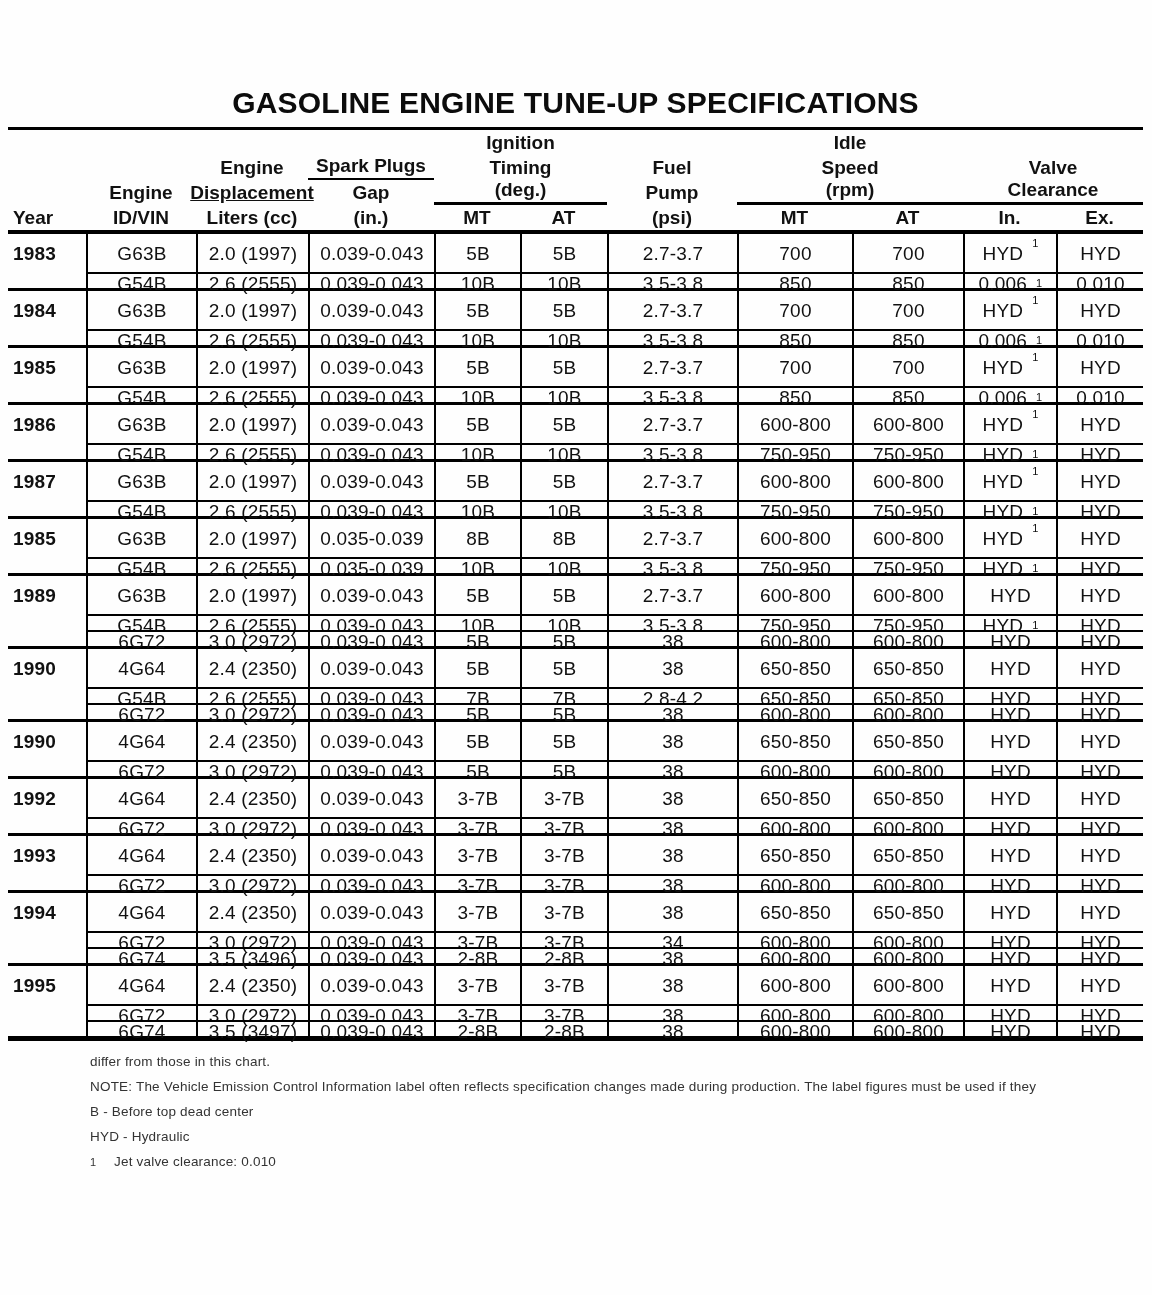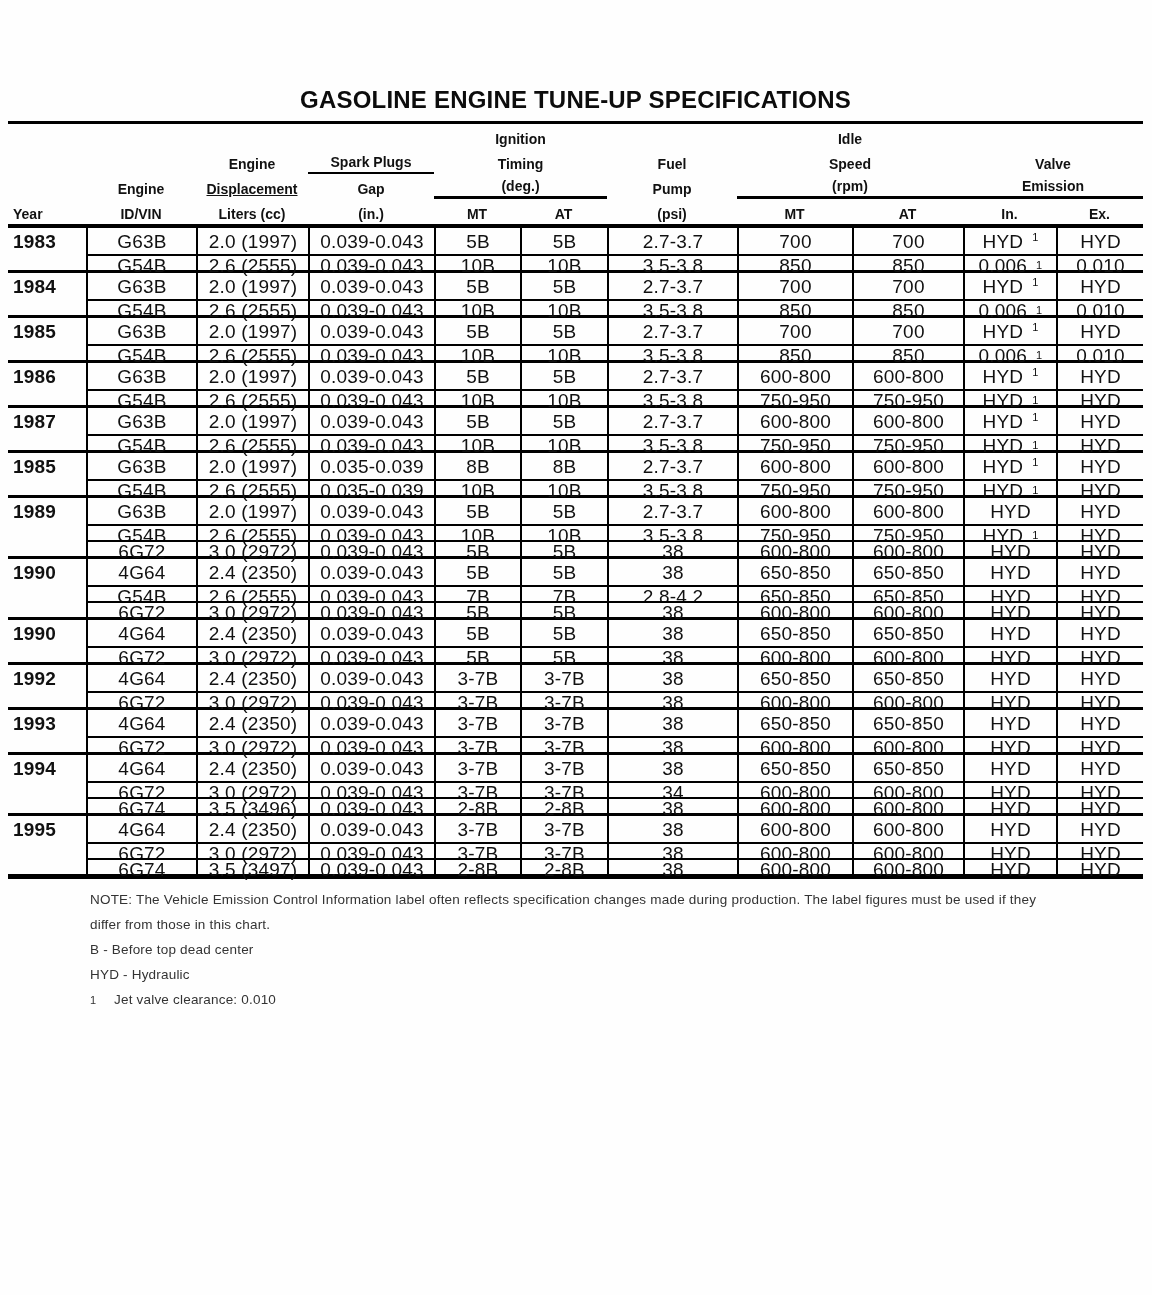--- a/index.html
+++ b/index.html
@@ -3,24 +3,24 @@
 <meta charset="utf-8">
 <style>
   :root{
     --cols: 78px 110px 112px 126px 86px 87px 130px 115px 111px 93px 87px;
     --ink:#111;
   }
   *{box-sizing:border-box;margin:0;padding:0;}
   html,body{background:#e8e8e8;}
   body{width:1152px;height:1295px;font-family:"Liberation Sans",sans-serif;color:var(--ink);}
   .page{position:relative;width:1152px;height:1295px;background:#fefefe;overflow:hidden;padding:0 9px 0 8px;}
-  .title{margin-top:86px;text-align:center;font-size:24px;font-weight:bold;letter-spacing:0.2px;color:#0c0c0c;}
+  .title{margin-top:86px;text-align:center;font-size:30px;font-weight:bold;letter-spacing:0.2px;color:#0c0c0c;}
 
   
-  .thead{display:grid;grid-template-columns:var(--cols);grid-auto-rows:25px;border-top:3px solid #000;margin-top:7px;font-weight:bold;font-size:14px;}
+  .thead{display:grid;grid-template-columns:var(--cols);grid-auto-rows:25px;border-top:3px solid #000;margin-top:7px;font-weight:bold;font-size:19px;}
   .h{display:flex;align-items:flex-end;justify-content:center;padding-bottom:3px;line-height:1;}
   .hc-ign{grid-area:1/5/2/7;}
   .hc-idle{grid-area:1/8/2/10;}
   .hc-eng3a{grid-area:2/3/3/4;}
   .hc-spark{grid-area:2/4/3/5;border-bottom:2px solid #000;margin-top:11px;}
   .hc-timing{grid-area:2/5/3/7;}
   .hc-fuel{grid-area:2/7/3/8;}
   .hc-speed{grid-area:2/8/3/10;}
   .hc-valve{grid-area:2/10/3/12;}
   .hc-eng2{grid-area:3/2/4/3;}
@@ -38,21 +38,21 @@
   .hc-at1{grid-area:4/6/5/7;}
   .hc-psi{grid-area:4/7/5/8;}
   .hc-mt2{grid-area:4/8/5/9;}
   .hc-at2{grid-area:4/9/5/10;}
   .hc-in{grid-area:4/10/5/11;text-align:center;}
   .hc-ex{grid-area:4/11/5/12;}
 
   
   .tbody{border-top:4px solid #000;border-bottom:5px solid #000;}
   .group + .group{border-top:3px solid #000;}
-  .row{display:grid;grid-template-columns:var(--cols);height:26px;}
+  .row{display:grid;grid-template-columns:var(--cols);height:38px;}
   .row.cont{height:16px;}
   .cell{display:flex;align-items:center;justify-content:center;font-size:19px;letter-spacing:0.2px;border-left:2px solid #000;line-height:1;white-space:nowrap;}
   .row.cont .cell{border-top:2px solid #000;}
   .year-cell{border-left:none;justify-content:flex-start;padding-left:5px;font-weight:bold;}
   .row.cont .year-cell{border-top:none;}
   sup.fn{font-size:11px;margin-left:9px;align-self:flex-start;margin-top:4px;line-height:1;}
 
   
   .notes{margin-top:14px;margin-left:82px;font-size:13.5px;color:#333;letter-spacing:0.2px;}
   .notes p{margin:0 0 11px;line-height:14px;}
@@ -76,21 +76,21 @@
     <div class="h hc-fuel">Fuel</div>
     <div class="h hc-speed">Speed</div>
     <div class="h hc-valve">Valve</div>
 
     <div class="h hc-eng2">Engine</div>
     <div class="h hc-displ">Displacement</div>
     <div class="h hc-gap">Gap</div>
     <div class="h hc-deg">(deg.)</div>
     <div class="h hc-pump">Pump</div>
     <div class="h hc-rpm">(rpm)</div>
-    <div class="h hc-clear">Emission</div>
+    <div class="h hc-clear">Clearance</div>
 
     <div class="h hc-year">Year</div>
     <div class="h hc-idvin">ID/VIN</div>
     <div class="h hc-liters">Liters (cc)</div>
     <div class="h hc-in4">(in.)</div>
     <div class="h hc-mt1">MT</div>
     <div class="h hc-at1">AT</div>
     <div class="h hc-psi">(psi)</div>
     <div class="h hc-mt2">MT</div>
     <div class="h hc-at2">AT</div>
@@ -584,22 +584,22 @@
           <div class="cell">600-800</div>
           <div class="cell">
             <span>HYD</span>
           </div>
           <div class="cell">HYD</div>
         </div>
       </div>
     </div>
 
   <div class="notes">
+    <p>differ from those in this chart.</p>
     <p>NOTE: The Vehicle Emission Control Information label often reflects specification changes made during production. The label figures must be used if they</p>
-    <p>differ from those in this chart.</p>
     <p>B - Before top dead center</p>
     <p>HYD - Hydraulic</p>
     <p class="fn-line">
       <span class="fn-marker">1</span>
       <span>Jet valve clearance: 0.010</span>
     </p>
   </div>
 
 </div>
 

